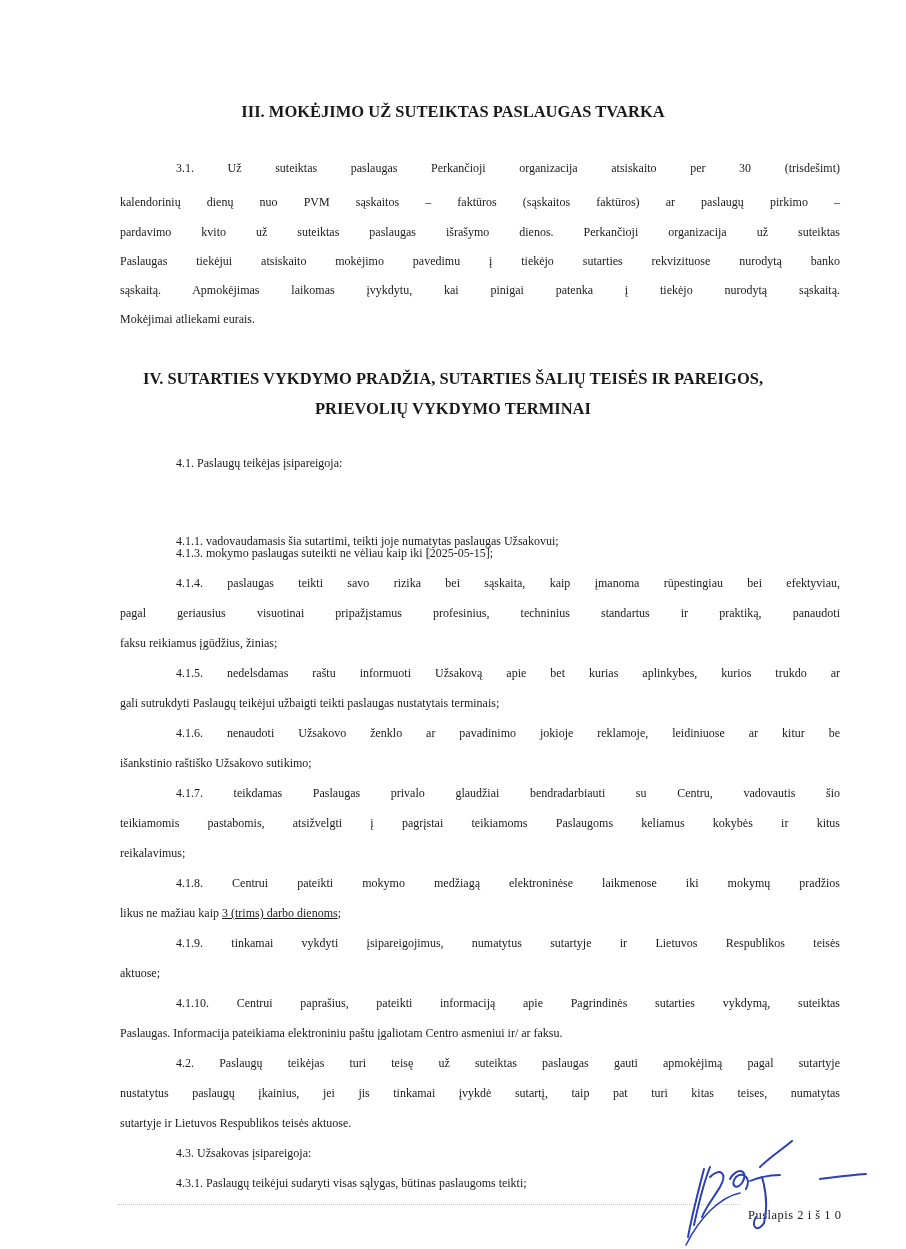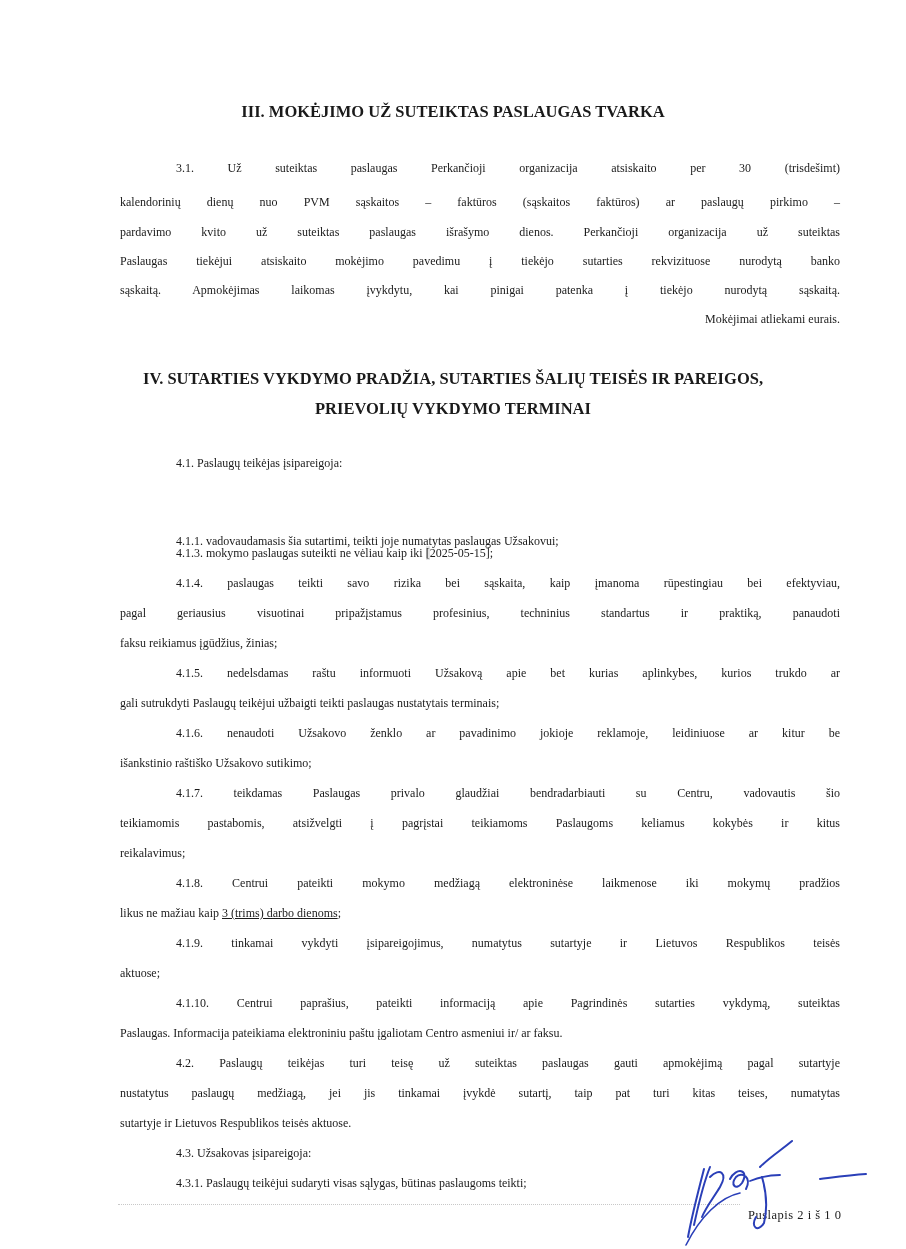--- a/index.html
+++ b/index.html
@@ -25,21 +25,21 @@
 <div class="page">
 
   <div class="heading" style="top:90px;">III. MOKĖJIMO UŽ SUTEIKTAS PASLAUGAS TVARKA</div>
 
   <div>
     <div class="line just ind-left" style="top:149px;">3.1. Už suteiktas paslaugas Perkančioji organizacija atsiskaito per 30 (trisdešimt)</div>
     <div class="line just body-left" style="top:183px;">kalendorinių dienų nuo PVM sąskaitos – faktūros (sąskaitos faktūros) ar paslaugų pirkimo –</div>
     <div class="line just body-left" style="top:213px;">pardavimo kvito už suteiktas paslaugas išrašymo dienos. Perkančioji organizacija už suteiktas</div>
     <div class="line just body-left" style="top:242px;">Paslaugas tiekėjui atsiskaito mokėjimo pavedimu į tiekėjo sutarties rekvizituose nurodytą banko</div>
     <div class="line just body-left" style="top:271px;">sąskaitą. Apmokėjimas laikomas įvykdytu, kai pinigai patenka į tiekėjo nurodytą sąskaitą.</div>
-    <div class="line body-left" style="top:300px;text-align:right;">Mokėjimai atliekami eurais.</div>
+    <div class="line body-left" style="top:300px;">Mokėjimai atliekami eurais.</div>
   </div>
 
   <div class="heading" style="top:387px;">PRIEVOLIŲ VYKDYMO TERMINAI</div>
   <div class="heading" style="top:357px;">IV. SUTARTIES VYKDYMO PRADŽIA, SUTARTIES ŠALIŲ TEISĖS IR PAREIGOS,</div>
 
   <div class="line ind-left" style="top:444px;">4.1.   Paslaugų teikėjas įsipareigoja:</div>
   <div class="line ind-left" style="top:474px;margin-top:48px;">4.1.1. vadovaudamasis šia sutartimi, teikti joje numatytas paslaugas Užsakovui;</div>
   <div class="line ind-left" style="top:534px;">
     <span>4.1.3. mokymo paslaugas suteikti ne vėliau kaip iki </span><span class="bracket-mark">[</span><span>2025-05-15];</span>
   </div>
@@ -78,21 +78,21 @@
     <div class="line body-left" style="top:954px;">aktuose;</div>
   </div>
 
   <div>
     <div class="line just ind-left" style="top:984px;">4.1.10. Centrui paprašius, pateikti informaciją apie Pagrindinės sutarties vykdymą, suteiktas</div>
     <div class="line body-left" style="top:1014px;">Paslaugas. Informacija pateikiama elektroniniu paštu įgaliotam Centro asmeniui ir/ ar faksu.</div>
   </div>
 
   <div>
     <div class="line just ind-left" style="top:1044px;">4.2. Paslaugų teikėjas turi teisę už suteiktas paslaugas gauti apmokėjimą pagal sutartyje</div>
-    <div class="line just body-left" style="top:1074px;">nustatytus paslaugų medžiagą, jei jis tinkamai įvykdė sutartį, taip pat turi kitas teises, numatytas</div>
+    <div class="line just body-left" style="top:1074px;">nustatytus paslaugų įkainius, jei jis tinkamai įvykdė sutartį, taip pat turi kitas teises, numatytas</div>
     <div class="line body-left" style="top:1104px;">sutartyje ir Lietuvos Respublikos teisės aktuose.</div>
   </div>
 
   <div class="line ind-left" style="top:1134px;">4.3. Užsakovas įsipareigoja:</div>
   <div class="line ind-left" style="top:1164px;">4.3.1. Paslaugų teikėjui sudaryti visas sąlygas, būtinas paslaugoms teikti;</div>
 
   <div class="footer-rule"></div>
   <div class="page-num">Puslapis 2 i š  1 0</div>
 
   <svg class="signature" viewBox="0 0 200 110">

